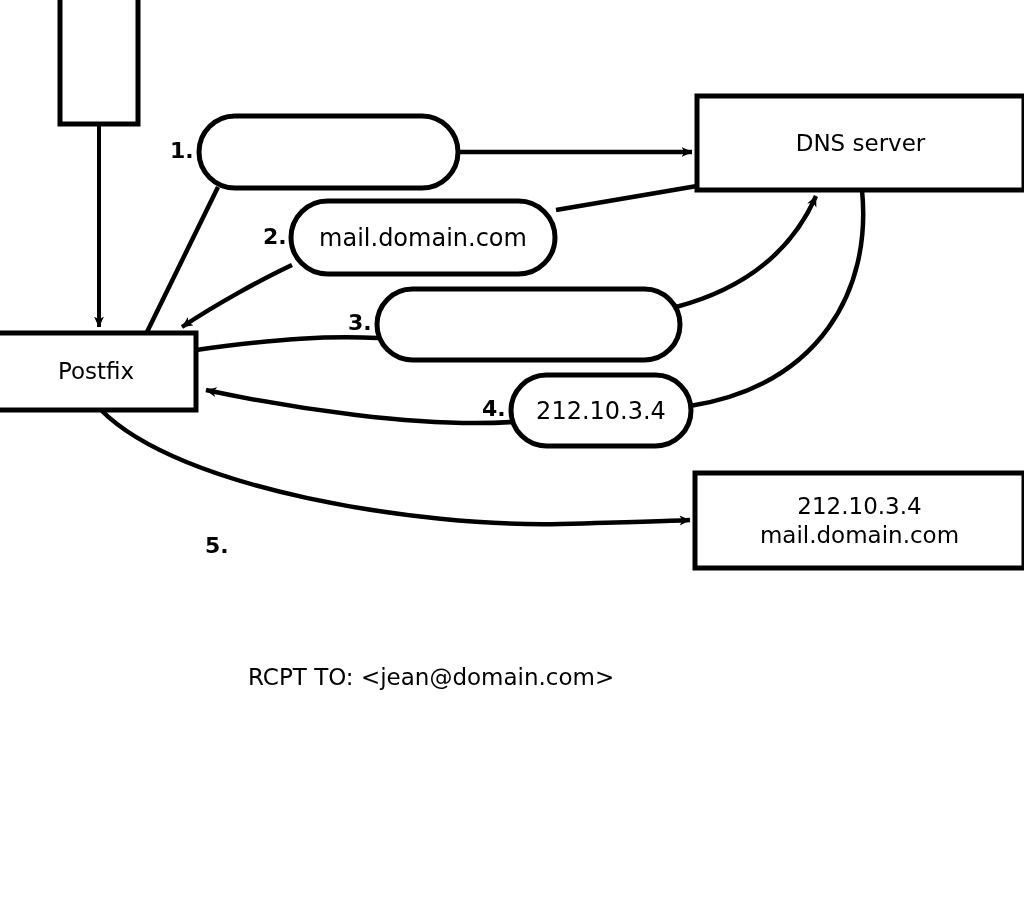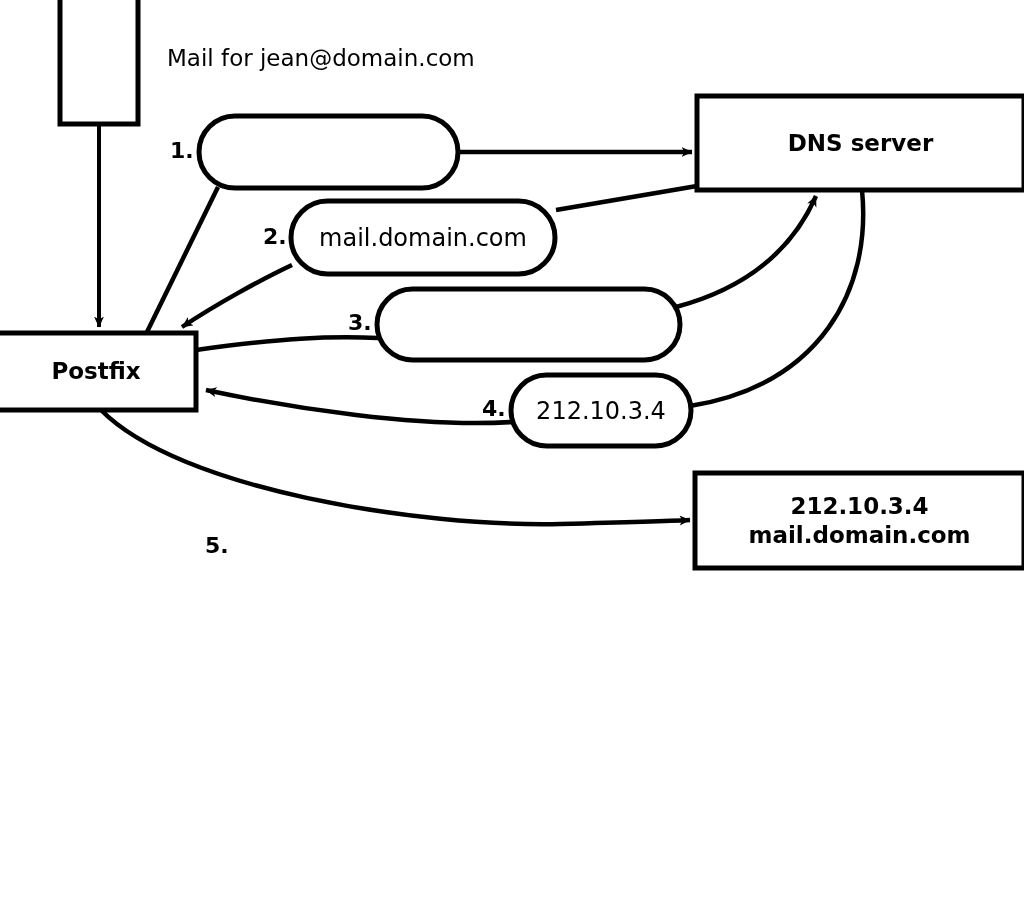--- a/index.html
+++ b/index.html
@@ -30,21 +30,20 @@
   .node-text {
     position: absolute;
     display: flex;
     align-items: center;
     justify-content: center;
     text-align: center;
     font-size: 23px;
     line-height: 29px;
     white-space: pre;
     pointer-events: none;
-    font-weight: bold;
   }
   .bubble-text {
     position: absolute;
     display: flex;
     align-items: center;
     justify-content: center;
     font-size: 24px;
     white-space: pre;
     pointer-events: none;
   }
@@ -116,21 +115,20 @@
 
     <rect x="199" y="116" width="259" height="72" rx="36" ry="36" fill="#ffffff" stroke="#000000" stroke-width="5"></rect>
 
     <rect x="291" y="201" width="264" height="73" rx="36.5" ry="36.5" fill="#ffffff" stroke="#000000" stroke-width="5"></rect>
 
     <rect x="377" y="289" width="303" height="71" rx="35.5" ry="35.5" fill="#ffffff" stroke="#000000" stroke-width="5"></rect>
 
     <rect x="511" y="375" width="180" height="71" rx="35.5" ry="35.5" fill="#ffffff" stroke="#000000" stroke-width="5"></rect>
   </svg>
 
-  <div class="free-text" style="left:167px; top:45px;">Mail for jean@domain.com</div>
 
   <div class="node-text" style="left:-4px; top:333px; width:200px; height:77px;">Postfix</div>
 
   <div class="node-text" style="left:697px; top:96px; width:327px; height:94px;">DNS server</div>
 
   <div class="node-text" style="left:695px; top:473px; width:329px; height:95px; flex-direction:column;">
     <span>212.10.3.4</span>
     <span>mail.domain.com</span>
   </div>
 
@@ -138,20 +136,21 @@
   <div class="step-num" style="left:263px; top:224px;">2.</div>
   <div class="step-num" style="left:348px; top:310px;">3.</div>
   <div class="step-num" style="left:482px; top:396px;">4.</div>
   <div class="step-num" style="left:205px; top:533px;">5.</div>
 
   <div class="bubble-text" style="left:291px; top:201px; width:264px; height:73px;">mail.domain.com</div>
   <div class="bubble-text" style="left:511px; top:375px; width:180px; height:71px;">212.10.3.4</div>
 
 
   <div id="transcript">
+    <div>RCPT TO: &lt;jean@domain.com&gt;</div>
     
     
     
     
     
     
     
     
   </div>
 

